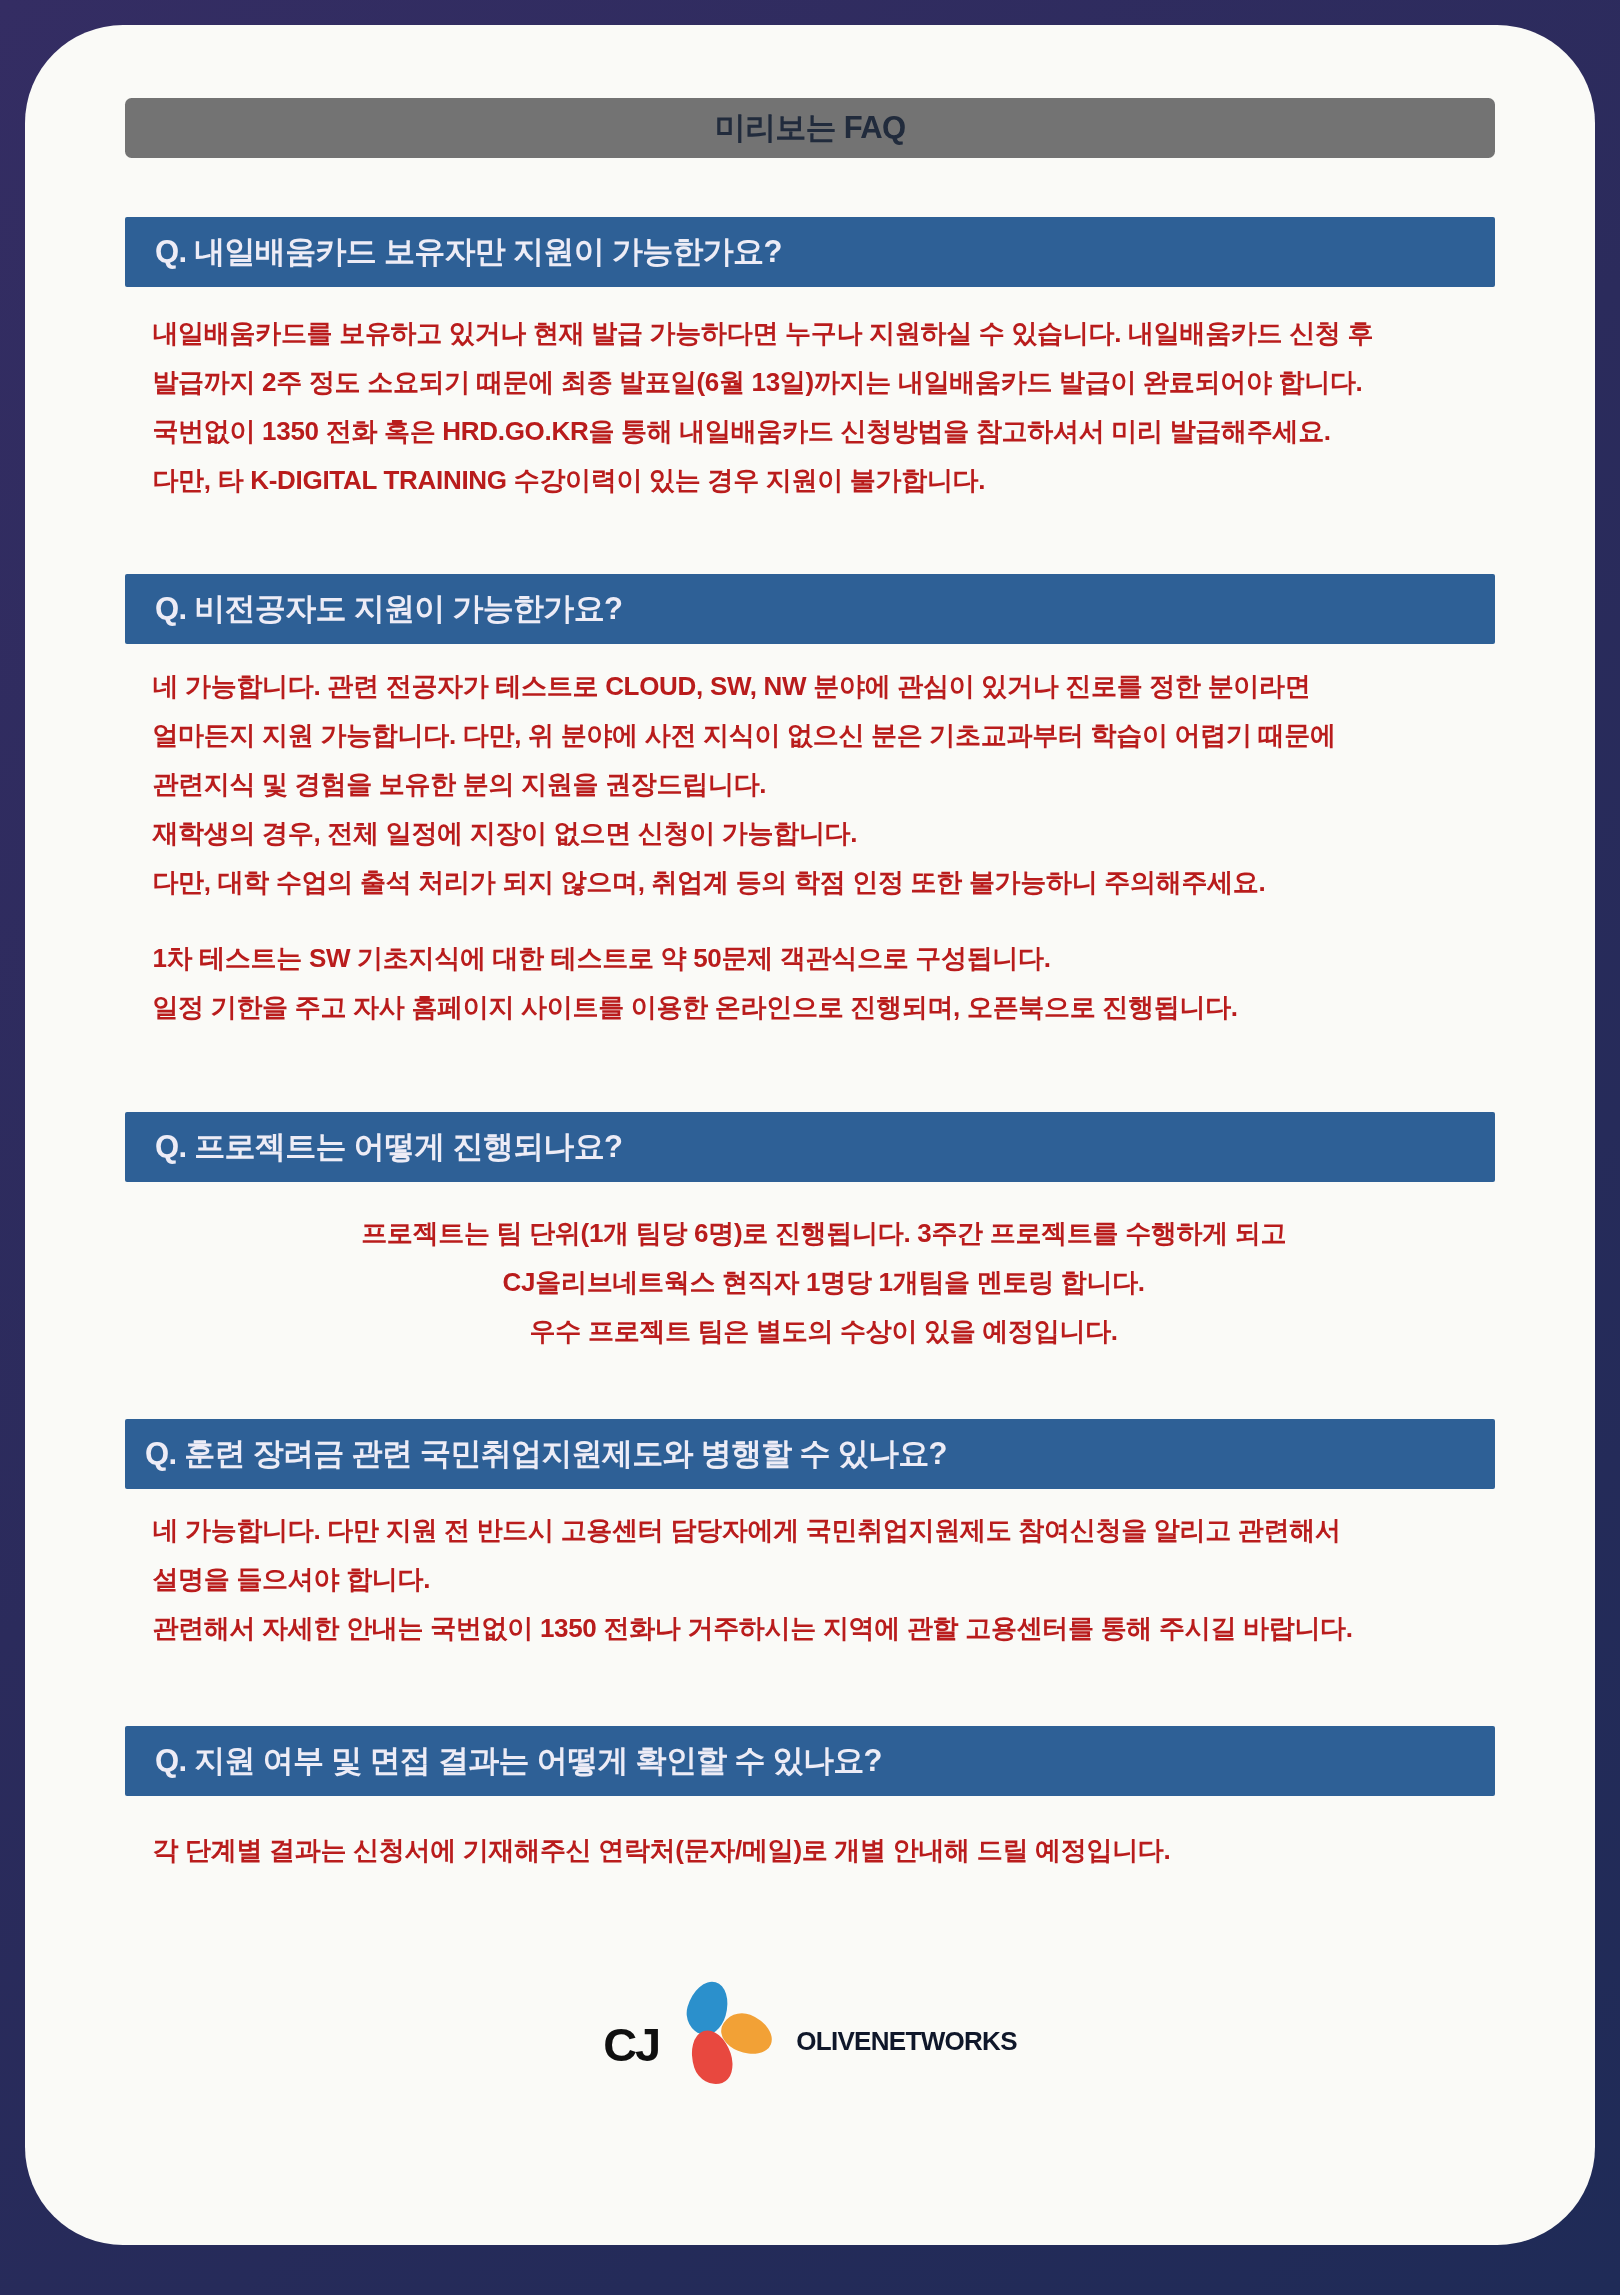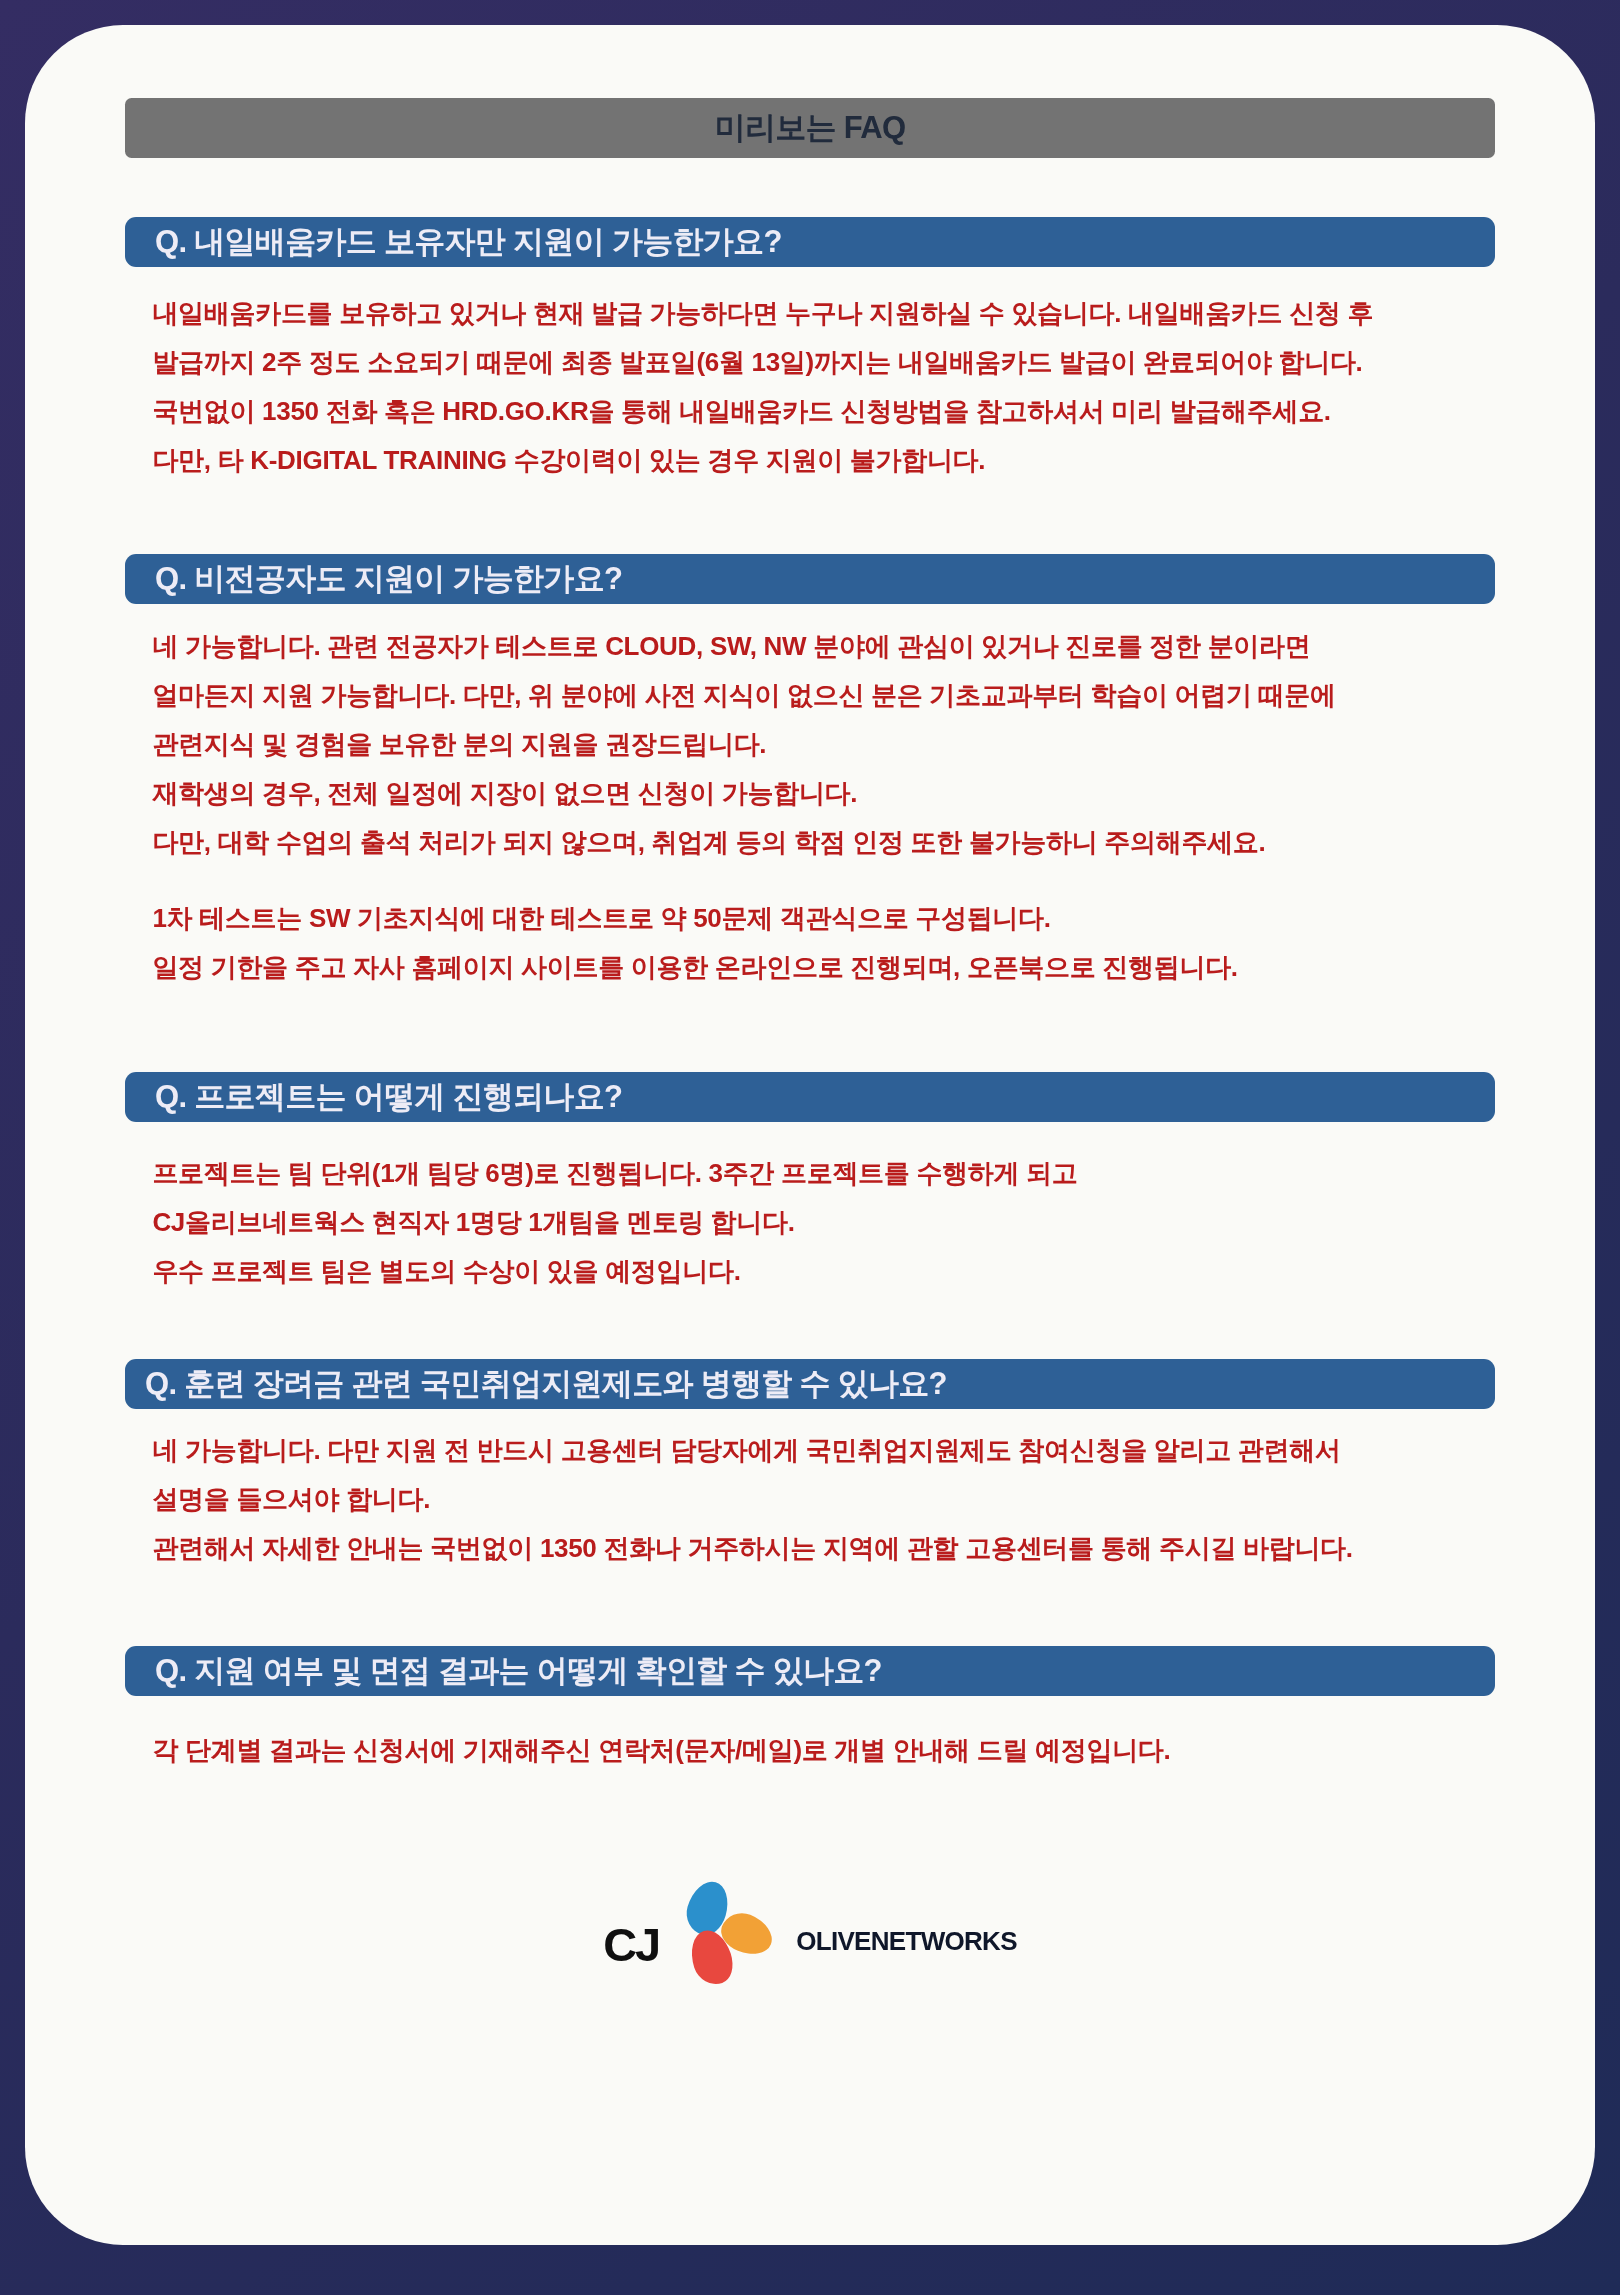--- a/index.html
+++ b/index.html
@@ -14,35 +14,35 @@
     background:#fafaf7;border-radius:98px;
     padding:0 100px;box-sizing:border-box;
   }
   .title-bar{
     margin-top:73px;height:60px;border-radius:6.5px;
     background:#737373;
     display:flex;align-items:center;justify-content:center;
     font-size:31px;font-weight:700;color:#212b3c;letter-spacing:-0.7px;
   }
   .qbar{
-    height:50px;border-radius:11px;background:#2e6096;
+    height:70px;border-radius:2px;background:#2e6096;
     display:flex;align-items:center;padding-left:30px;box-sizing:border-box;
     font-size:31px;font-weight:700;color:#edecf6;letter-spacing:-0.7px;
   }
   .answers{
     padding-left:27.4px;
     font-size:26px;line-height:49px;font-weight:600;
     color:#b91c1c;letter-spacing:-0.3px;
   }
   .answers div{white-space:nowrap;}
   
   .s1 .qbar{margin-top:59px;}  .s1 .answers{margin-top:21.6px;}
   .s2 .qbar{margin-top:69px;} .s2 .answers{margin-top:18.3px;}
   .s3 .qbar{margin-top:80px;} .s3 .answers{margin-top:27px;}
-  .s4 .qbar{margin-top:80px;} .s4 .answers{margin-top:27px;}
+  .s4 .qbar{margin-top:80px;} .s4 .answers{margin-top:27px;text-align:center;}
   .s5 .qbar{margin-top:63px;padding-left:20px;}  .s5 .answers{margin-top:17px;}
   .s6 .qbar{margin-top:73px;} .s6 .answers{margin-top:30px;}
   
   .logo-row{
     margin-top:121px;display:flex;align-items:center;justify-content:center;
     height:91px;
   }
   .cj-text{
     font-size:47px;font-weight:800;color:#101010;letter-spacing:-2px;
     margin-right:3.9px;transform:translateY(2.6px);

